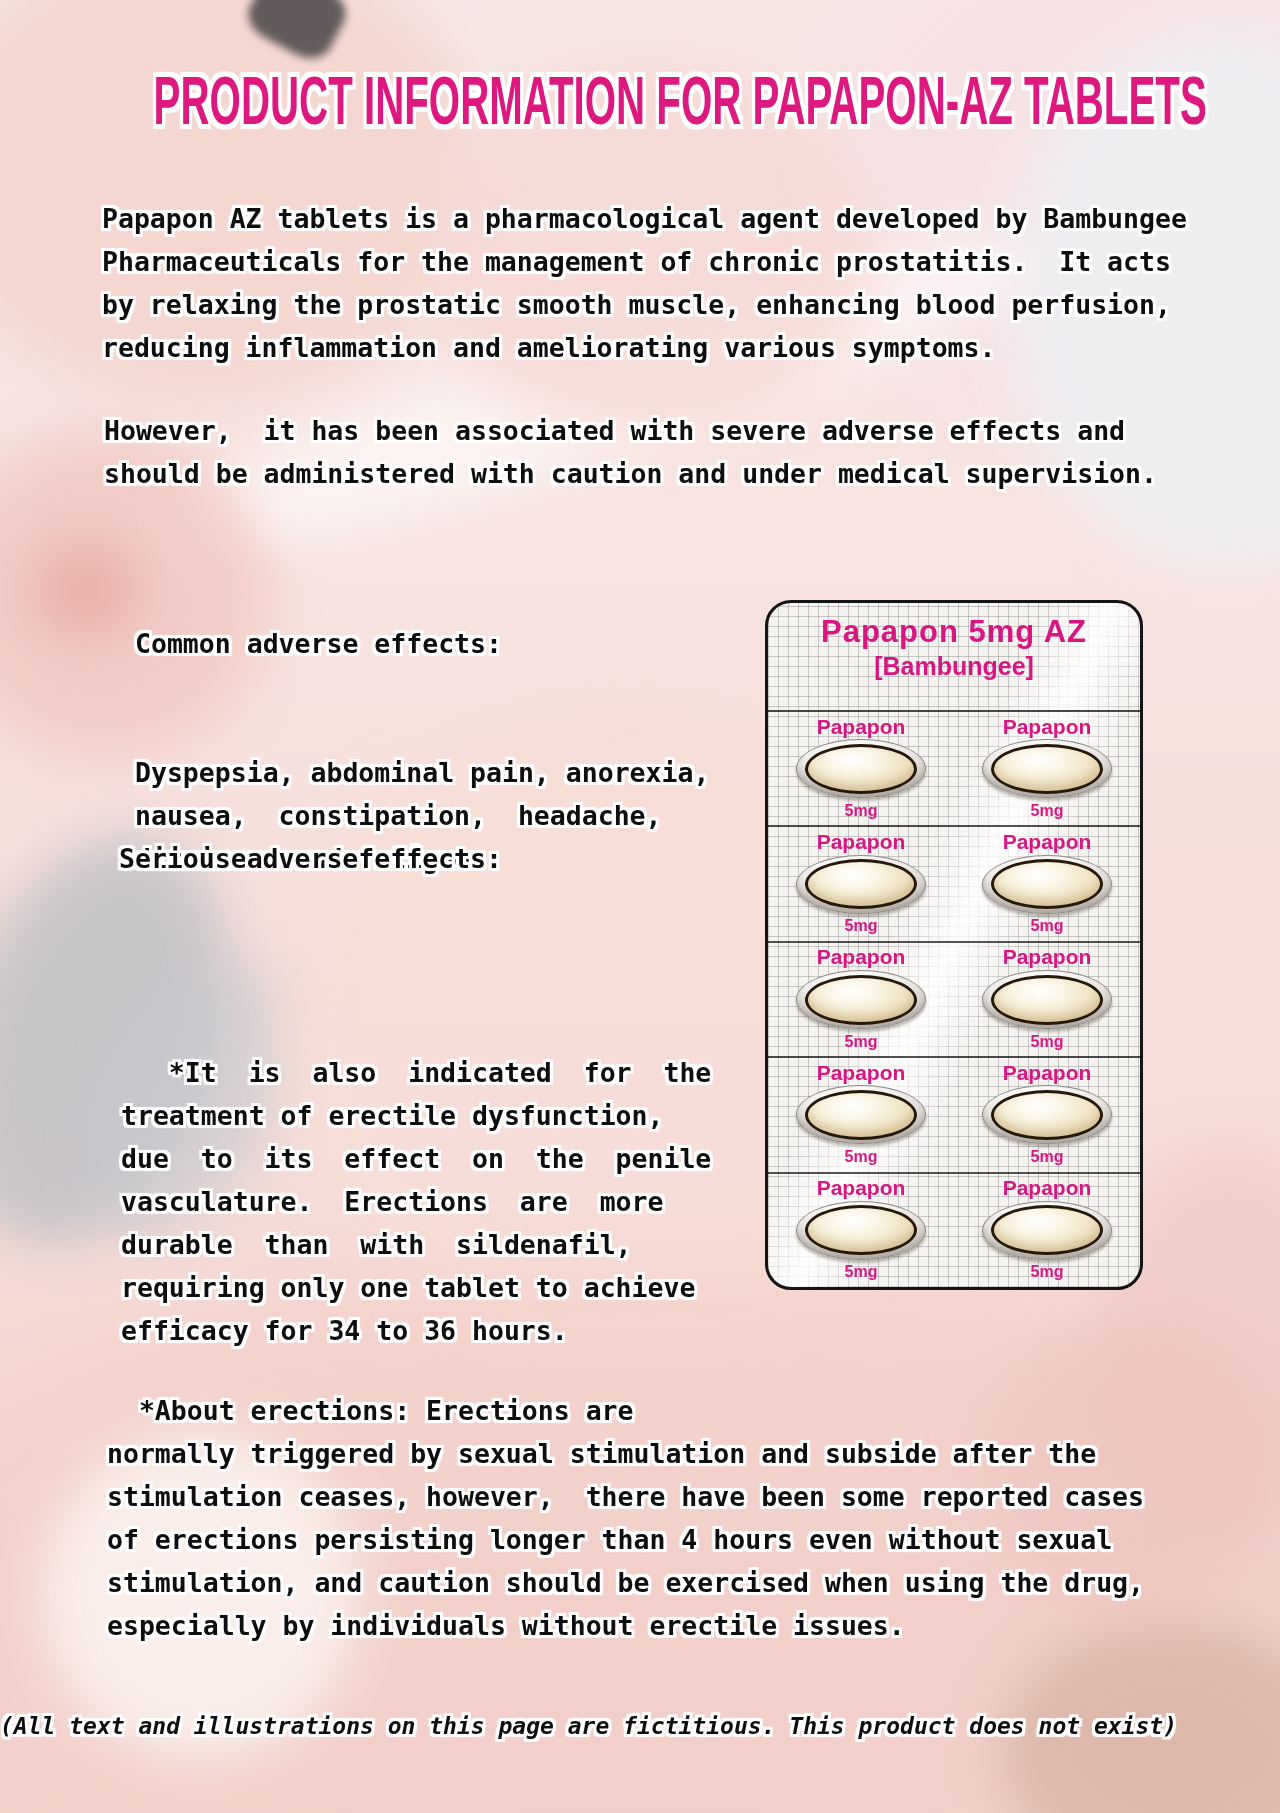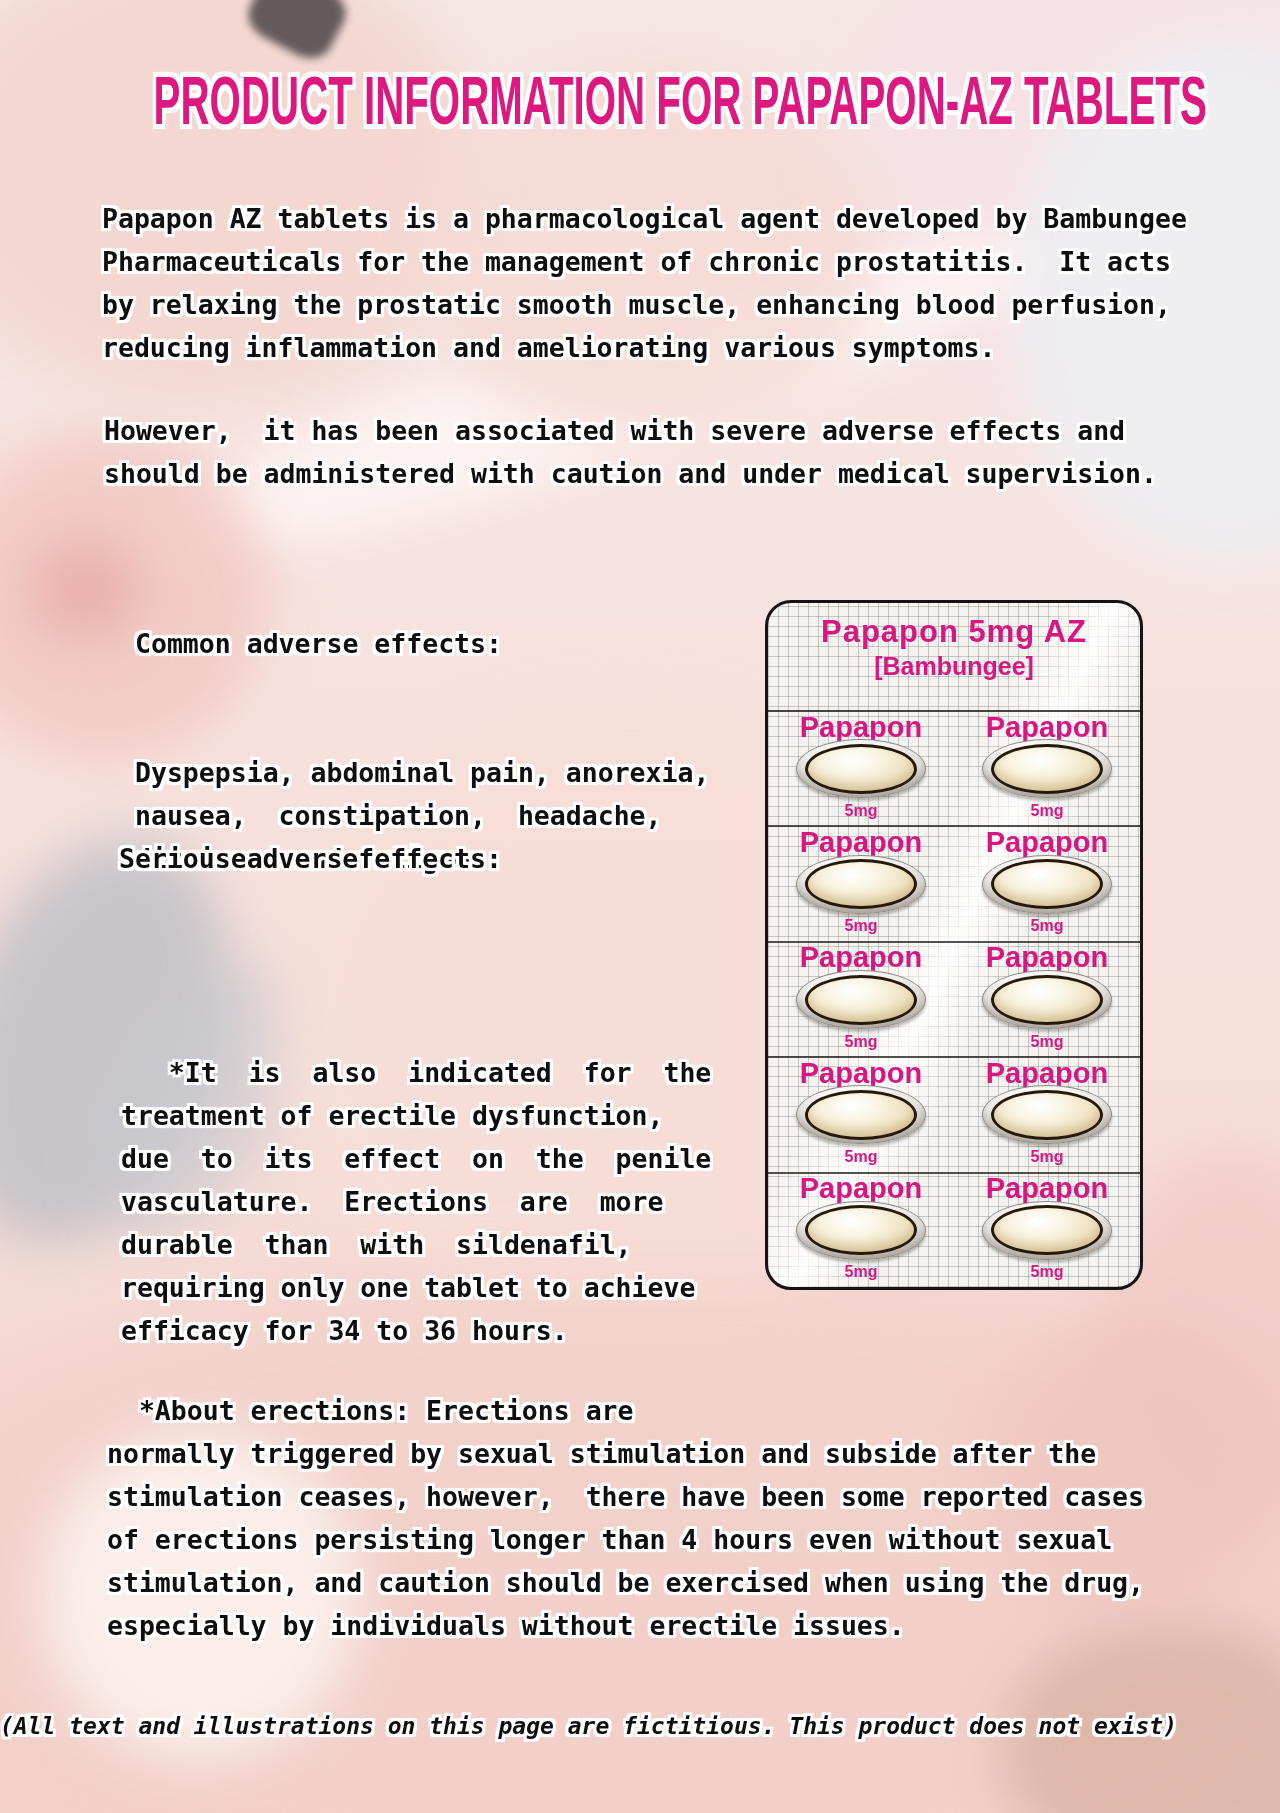--- a/index.html
+++ b/index.html
@@ -75,21 +75,21 @@
       repeating-linear-gradient(90deg,rgba(40,40,45,.22) 0 1px,transparent 1px 10px);
     font-family:"Liberation Sans",sans-serif;
   }
   .pack-header{flex:0 0 97px;border-bottom:2px solid rgba(25,25,25,.8);text-align:center;padding-top:10px;}
   .pack-title{font-weight:700;font-size:31px;line-height:38px;letter-spacing:1px;color:#d81682;}
   .pack-brand{font-weight:700;font-size:25px;line-height:30px;color:#d81682;}
   .pack-body{flex:1;display:flex;flex-direction:column;}
   .pack-row{flex:1;display:flex;border-bottom:2px solid rgba(25,25,25,.75);}
   .pack-row:last-child{border-bottom:none;}
   .pack-cell{flex:1;display:flex;flex-direction:column;align-items:center;justify-content:space-evenly;padding:2px 0 3px 0;}
-  .cell-name{font-weight:700;font-size:29px;line-height:24px;color:#d81682;}
+  .cell-name{font-weight:700;font-size:21px;line-height:24px;color:#d81682;}
   .cell-dose{font-weight:700;font-size:16px;line-height:23px;color:#d81682;}
   .blister{
     width:128px;height:57px;border-radius:50%;
     border:1px solid #8f8a84;
     background:linear-gradient(175deg,#fcfbfa 10%,#dcd8d3 55%,#c9c4be 90%);
     box-shadow:0 3px 3px rgba(70,60,50,.35), inset 0 -4px 6px rgba(120,110,100,.35);
     display:flex;align-items:center;justify-content:center;
   }
   .pill{
     width:106px;height:44px;border-radius:50%;

